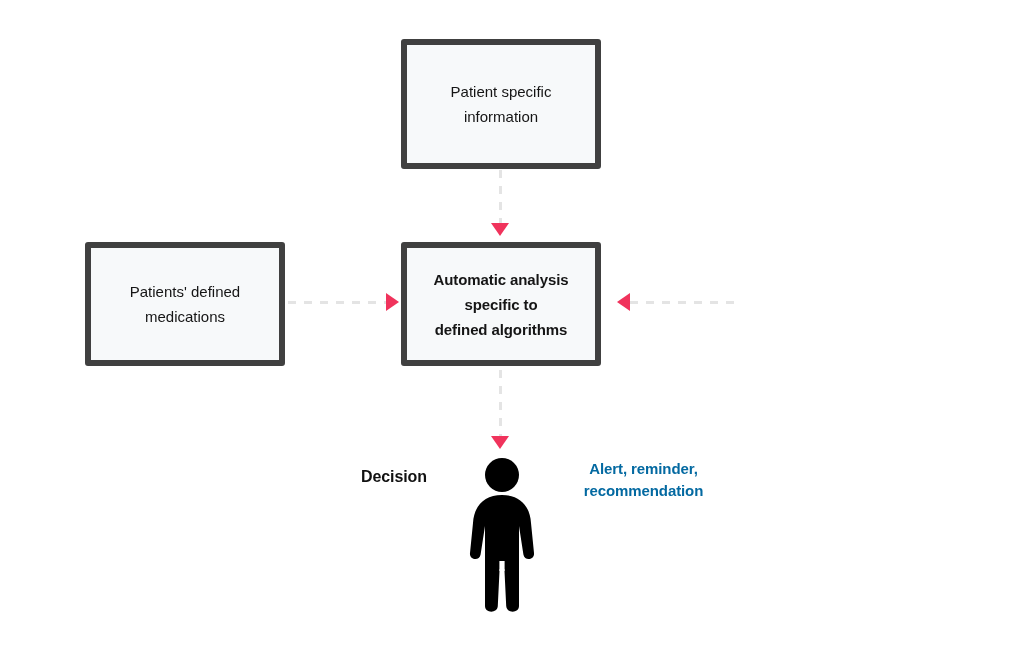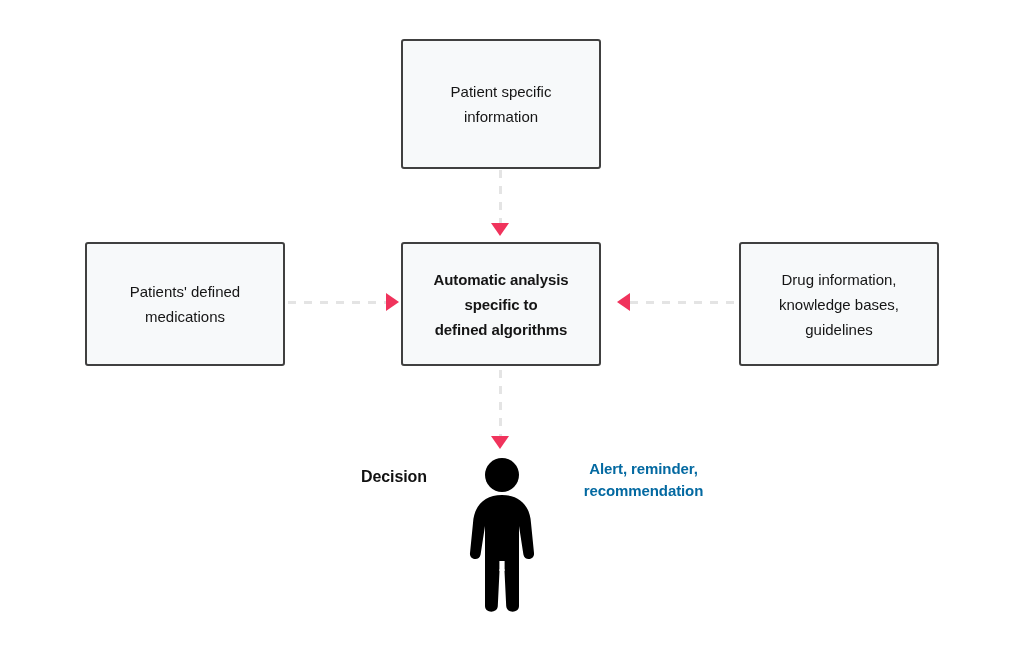--- a/index.html
+++ b/index.html
@@ -17,21 +17,21 @@
     height: 646px;
     background: #ffffff;
     overflow: hidden;
   }
 
   
   .node {
     position: absolute;
     box-sizing: border-box;
     background: #f7f9fa;
-    border: 2px solid #404040;
+    border: 6px solid #404040;
     border-radius: 3px;
     display: flex;
     align-items: center;
     justify-content: center;
     text-align: center;
     color: #151515;
     font-size: 15px;
     line-height: 25px;
     padding: 6px 12px;
   }
@@ -152,25 +152,20 @@
     <span class="node-label">Patients' defined
 medications</span>
   </div>
 
   <div class="node emphasis" id="node-analysis">
     <span class="node-label">Automatic analysis
 specific to
 defined algorithms</span>
   </div>
 
-  <div class="node" id="node-drug-info">
-    <span class="node-label">Drug information,
-knowledge bases,
-guidelines</span>
-  </div>
 
   <div class="dash-v" id="dash-top-to-analysis"></div>
   <div class="arrowhead arrow-down" id="arrow-top-to-analysis"></div>
 
   <div class="dash-h" id="dash-left-to-analysis"></div>
   <div class="arrowhead arrow-right" id="arrow-left-to-analysis"></div>
 
   <div class="dash-h" id="dash-right-to-analysis"></div>
   <div class="arrowhead arrow-left" id="arrow-right-to-analysis"></div>
 

